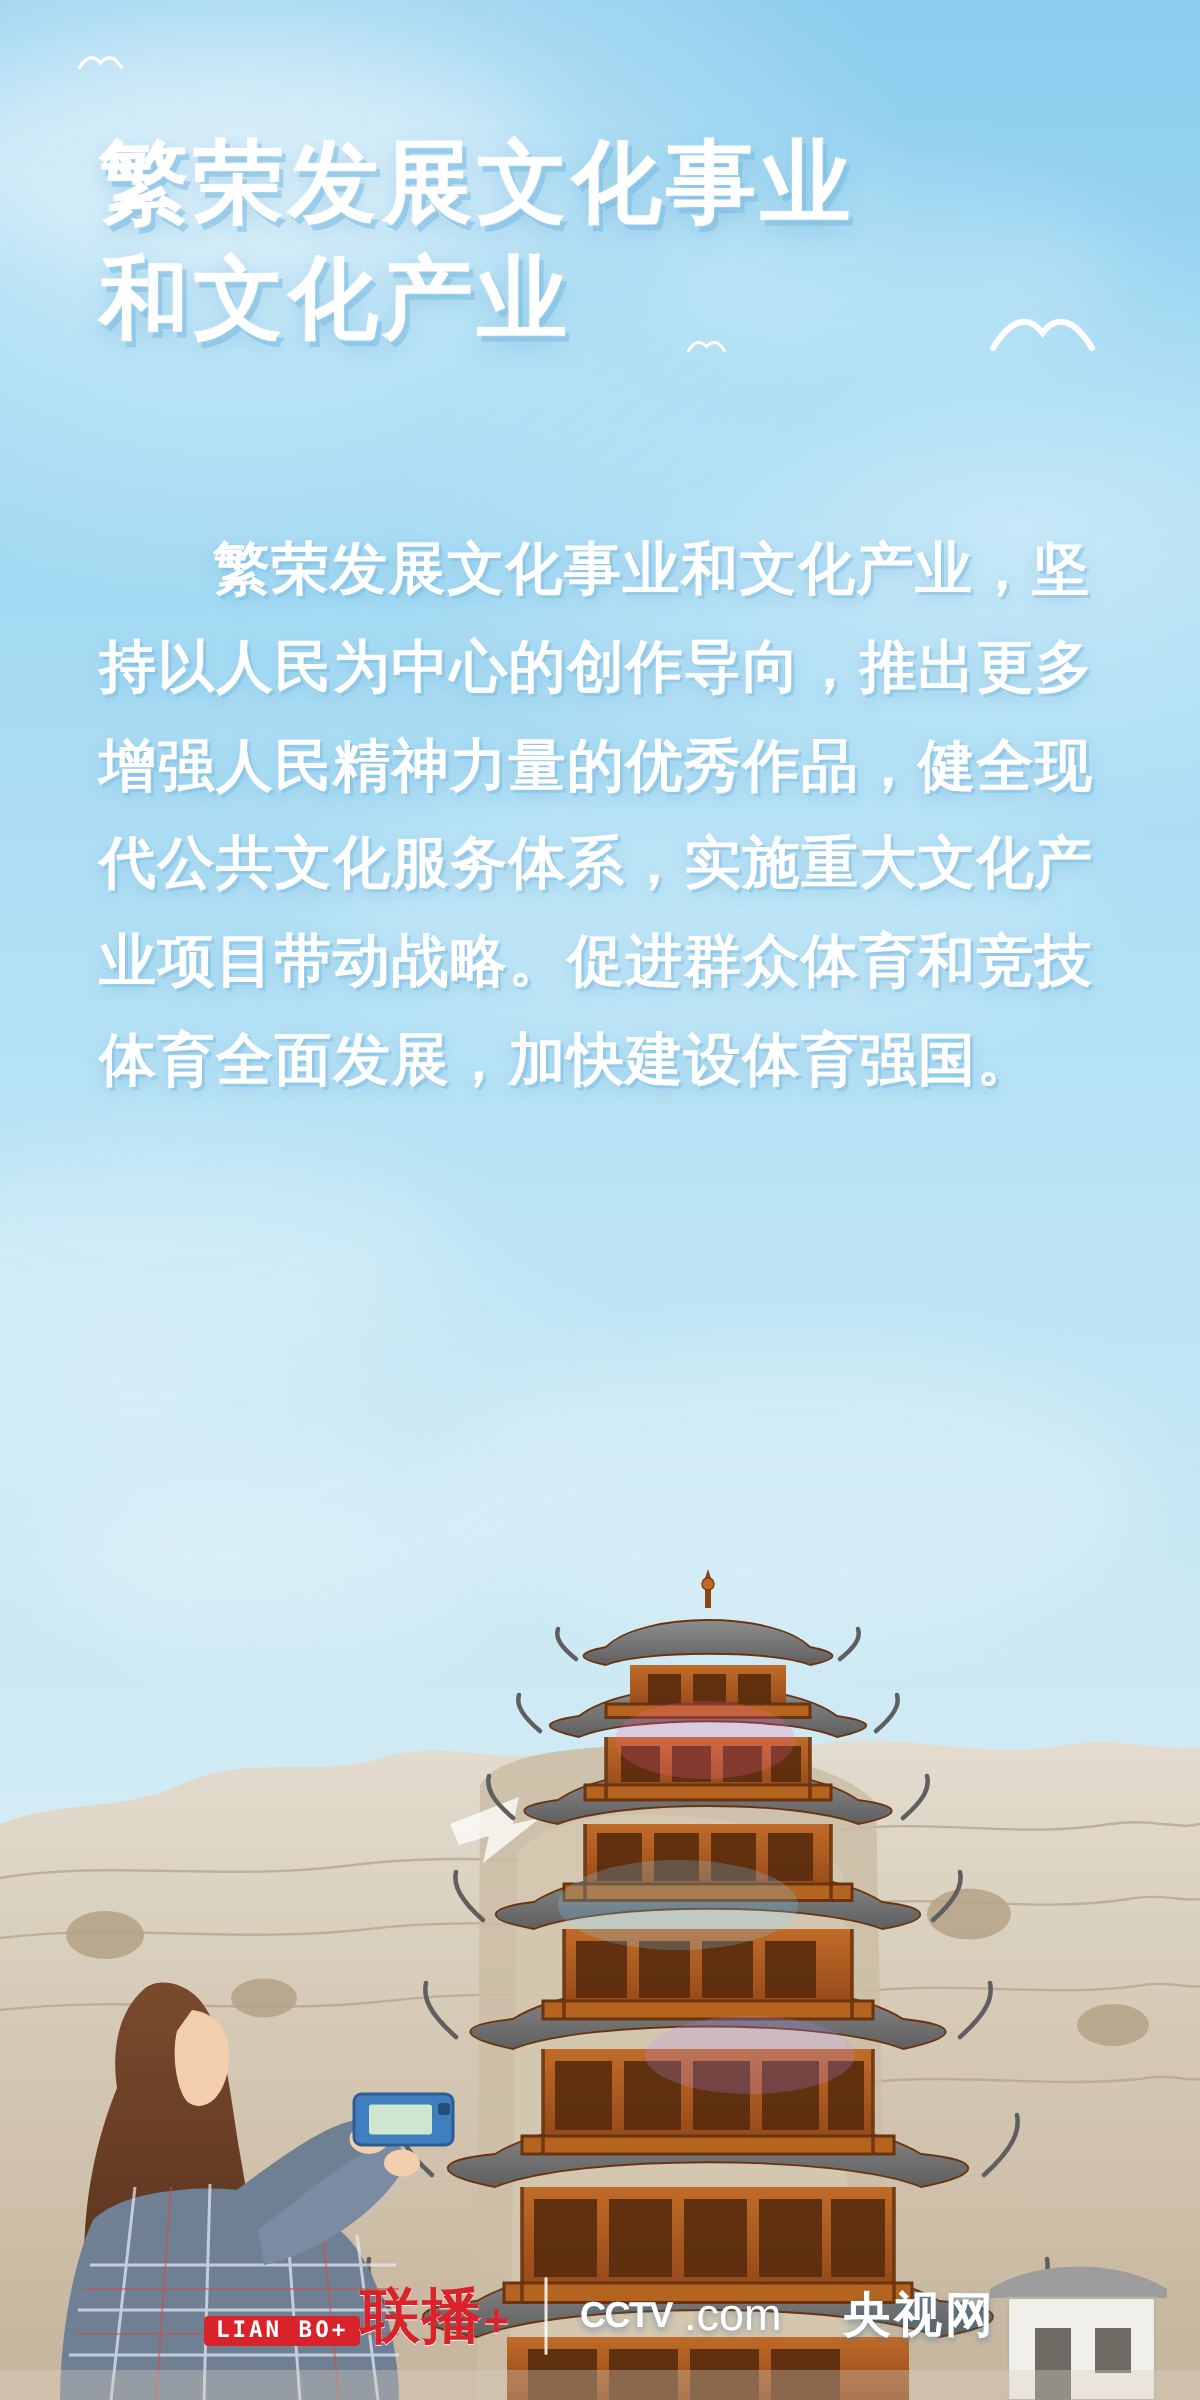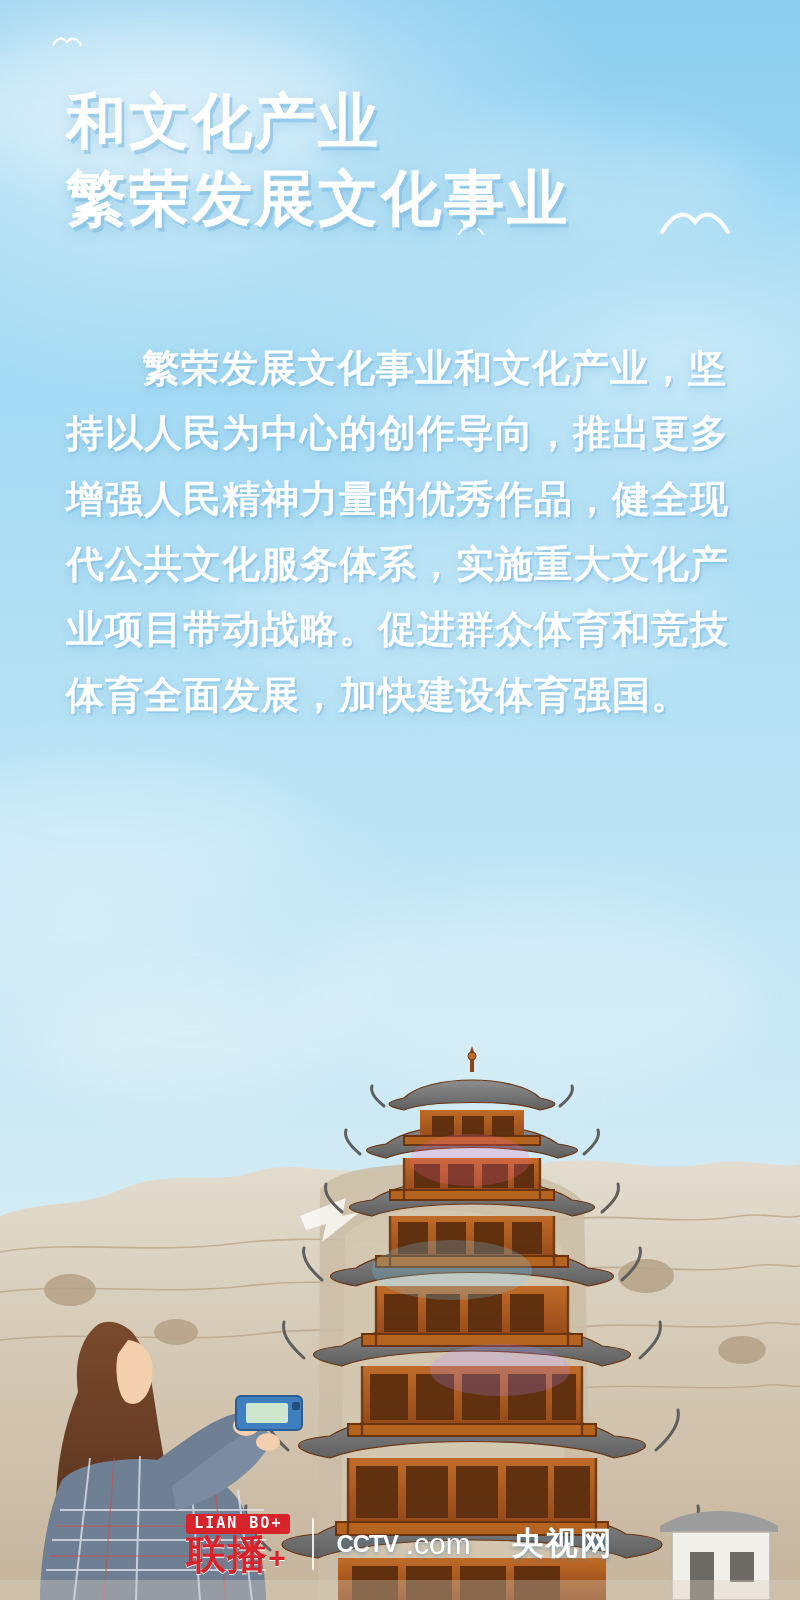--- a/index.html
+++ b/index.html
@@ -56,21 +56,21 @@
   }
 
   
   .bird { position:absolute; z-index:6; }
   .bird svg { display:block; }
 
   
   .body-copy {
     position:absolute;
     left:66px;
-    top:336px;
+    top:348px;
     width:672px;
     z-index:6;
     font-size:38px;
     line-height:1.72;
     letter-spacing:1px;
     color:#ffffff;
     text-indent:76px;
     text-shadow:
       2px 2px 0 rgba(120,185,225,.45),
       0 4px 10px rgba(90,160,205,.30);
@@ -93,22 +93,22 @@
     width:800px;
     height:112px;
     z-index:8;
     display:flex;
     align-items:center;
     justify-content:center;
     gap:22px;
   }
   .logo-lianbo {
     display:flex;
-    flex-direction:column;
-    align-items:flex-start;
+    flex-direction:row;
+    align-items:flex-end;
     line-height:1;
   }
   .lb-top {
     background:#d8232a;
     color:#ffffff;
     font-size:15px;
     font-weight:bold;
     letter-spacing:2px;
     padding:2px 8px 3px;
     border-radius:3px;
@@ -179,22 +179,22 @@
       <path d="M1 10 C5 3, 9 3, 13 7 C17 3, 21 3, 25 10" fill="none" stroke="#ffffff" stroke-width="2" stroke-linecap="round"></path>
     </svg>
   </div>
   <div class="bird" style="left:660px; top:206px;">
     <svg width="70" height="34" viewBox="0 0 70 34" aria-hidden="true">
       <path d="M2 26 C14 6, 26 4, 35 16 C44 4, 56 6, 68 26" fill="none" stroke="#ffffff" stroke-width="4" stroke-linecap="round"></path>
     </svg>
   </div>
 
   <div class="headline">
+    <div class="line">繁荣发展文化事业</div>
     <div class="line">和文化产业</div>
-    <div class="line">繁荣发展文化事业</div>
   </div>
 
   <div class="body-copy">繁荣发展文化事业和文化产业，坚持以人民为中心的创作导向，推出更多增强人民精神力量的优秀作品，健全现代公共文化服务体系，实施重大文化产业项目带动战略。促进群众体育和竞技体育全面发展，加快建设体育强国。</div>
 
   <div class="scene">
     <svg viewBox="0 0 800 560" aria-hidden="true">
       <defs>
         <linearGradient id="cliffG" x1="0" y1="0" x2="0" y2="1">
           <stop offset="0%" stop-color="#e3dccf"></stop>
           <stop offset="45%" stop-color="#d5c9b5"></stop>

